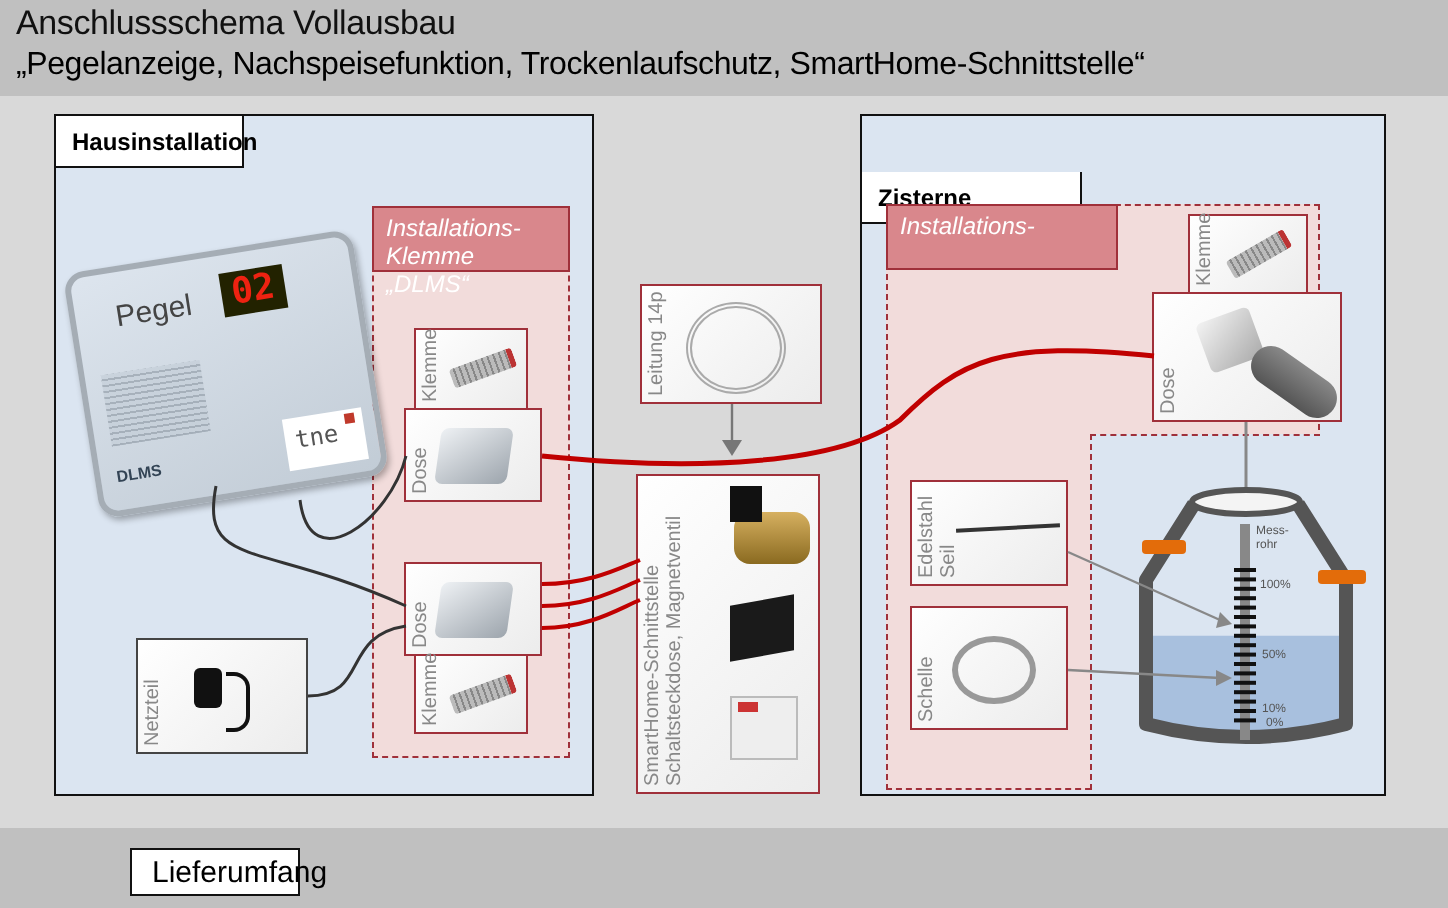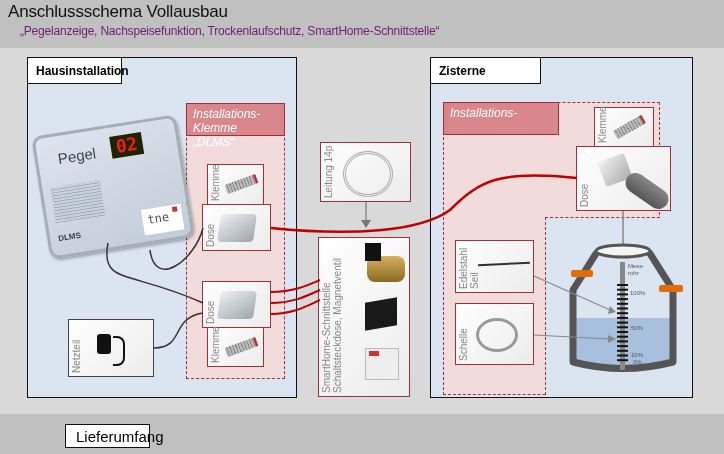--- a/index.html
+++ b/index.html
@@ -1,19 +1,19 @@
 <!DOCTYPE html>
 <html><head>
 <meta charset="utf-8">
 <style>
   html, body { margin:0; padding:0; }
   body { width:724px; height:454px; position:relative; overflow:hidden; background:#d9d9d9; font-family:"Liberation Sans", sans-serif; }
   .title-bar { position:absolute; left:0; top:0; width:724px; height:48px; background:#c0c0c0;text-decoration:underline; }
   .title1 { position:absolute; left:8px; top:2px; font-size:17px; color:#111; letter-spacing:-0.2px; }
-  .title2 { position:absolute; left:20px; top:24px; font-size:12px; color:#701a75; letter-spacing:-0.2px; }
+  .title2 { position:absolute; left:8px; top:24px; font-size:16px; color:#000000; letter-spacing:-0.2px; }
   .footer { position:absolute; left:0; top:414px; width:724px; height:40px; background:#c0c0c0; }
   .legend-box { position:absolute; height:24px; background:#fff; font-size:15px; line-height:24px; padding-left:10px; box-sizing:border-box; }
   .panel { position:absolute; background:#dbe5f1; border:1.5px solid #111; box-sizing:border-box; }
   .panel-label { position:absolute; left:0; top:0; height:26px; background:#fff; border-right:1.5px solid #111; border-bottom:1.5px solid #111; font-weight:bold; font-size:12px; line-height:26px; padding-left:8px; box-sizing:border-box; }
   .pkg { position:absolute; background:#f2dcdb; border:1.5px dashed #a0303a; box-sizing:border-box; }
   .pkg-head { position:absolute; background:#d9878c; color:#fff; font-size:12px; line-height:14px; padding:3px 6px; box-sizing:border-box; border:1.5px solid #a0303a;font-style:italic; }
   .item { position:absolute; background:linear-gradient(135deg,#fff 0%,#ececec 100%); border:1.5px solid #a0303a; box-sizing:border-box; }
   .item.dark { border-color:#444; }
   .vlabel { position:absolute; left:2px; bottom:3px; transform-origin:left bottom; transform:rotate(-90deg) translate(0,100%); font-size:10px; color:#888; white-space:nowrap; line-height:11px; }
   svg.over { position:absolute; left:0; top:0; }
@@ -24,21 +24,21 @@
 <div class="title-bar">
   <div class="title1">Anschlussschema Vollausbau</div>
   <div class="title2">„Pegelanzeige, Nachspeisefunktion, Trockenlaufschutz, SmartHome-Schnittstelle“</div>
 </div>
 
 <div class="panel" style="left:27px;top:57px;width:270px;height:341px;">
   <div class="panel-label" style="width:94px;">Hausinstallation</div>
 </div>
 
 <div class="panel" style="left:430px;top:57px;width:263px;height:341px;">
-  <div class="panel-label" style="width:110px;">Zisterne</div>
+  <div class="panel-label" style="width:110px;margin-top:28px;">Zisterne</div>
 </div>
 
 <div class="pkg" style="left:186px;top:103px;width:99px;height:276px;"></div>
 <div class="pkg-head" style="left:186px;top:103px;width:99px;height:33px;">
   <div>Installations-</div>
   <div>Klemme „DLMS“</div>
 </div>
 
 <div class="pkg" style="left:443px;top:102px;width:217px;height:296px;height:293px;"></div>
 <div class="pkg-head" style="left:443px;top:102px;width:116px;height:33px;">

